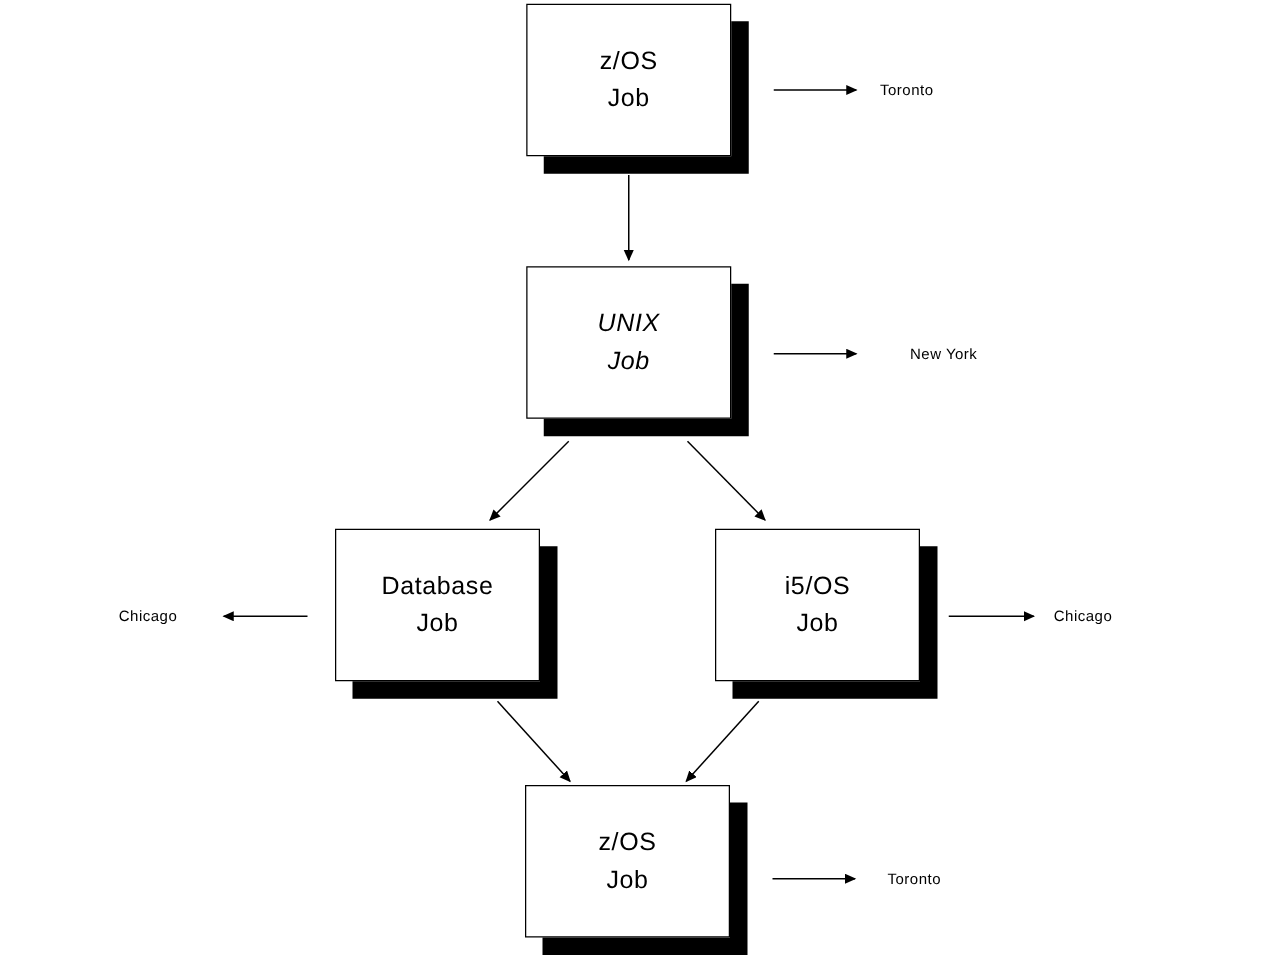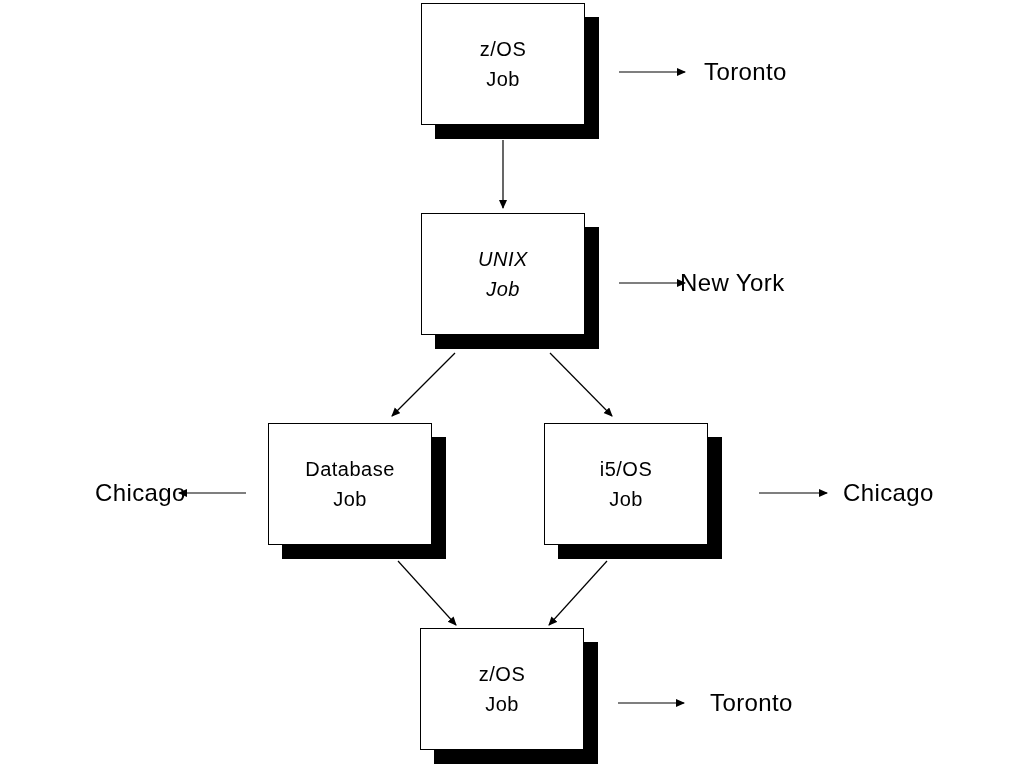--- a/index.html
+++ b/index.html
@@ -41,21 +41,21 @@
     text-align: center;
     color: var(--ink);
     font-size: 20px;
     letter-spacing: 0.5px;
     line-height: 30px;
   }
 
   .loc {
     position: absolute;
     color: var(--ink);
-    font-size: 24px;
+    font-size: 12px;
     letter-spacing: 0.4px;
     line-height: 22px;
     white-space: nowrap;
   }
 </style>
 </head>
 <body>
 
 <div class="canvas">
 
@@ -85,29 +85,29 @@
   <div class="node" style="left:421px; top:213px;font-style:italic;">
     <div>UNIX</div>
     <div>Job</div>
   </div>
 
   <div class="node" style="left:268px; top:423px;text-align:right;">
     <div>Database</div>
     <div>Job</div>
   </div>
 
-  <div class="node" style="left:544px; top:423px;">
+  <div class="node" style="left:572px; top:423px;">
     <div>i5/OS</div>
     <div>Job</div>
   </div>
 
   <div class="node" style="left:420px; top:628px;">
     <div>z/OS</div>
     <div>Job</div>
   </div>
 
   <div class="loc" style="left:704px; top:61px;">Toronto</div>
-  <div class="loc" style="left:680px; top:272px;">New York</div>
+  <div class="loc" style="left:728px; top:272px;">New York</div>
   <div class="loc" style="left:95px;  top:482px;">Chicago</div>
   <div class="loc" style="left:843px; top:482px;">Chicago</div>
   <div class="loc" style="left:710px; top:692px;">Toronto</div>
 
 </div>
 
 </body></html>

